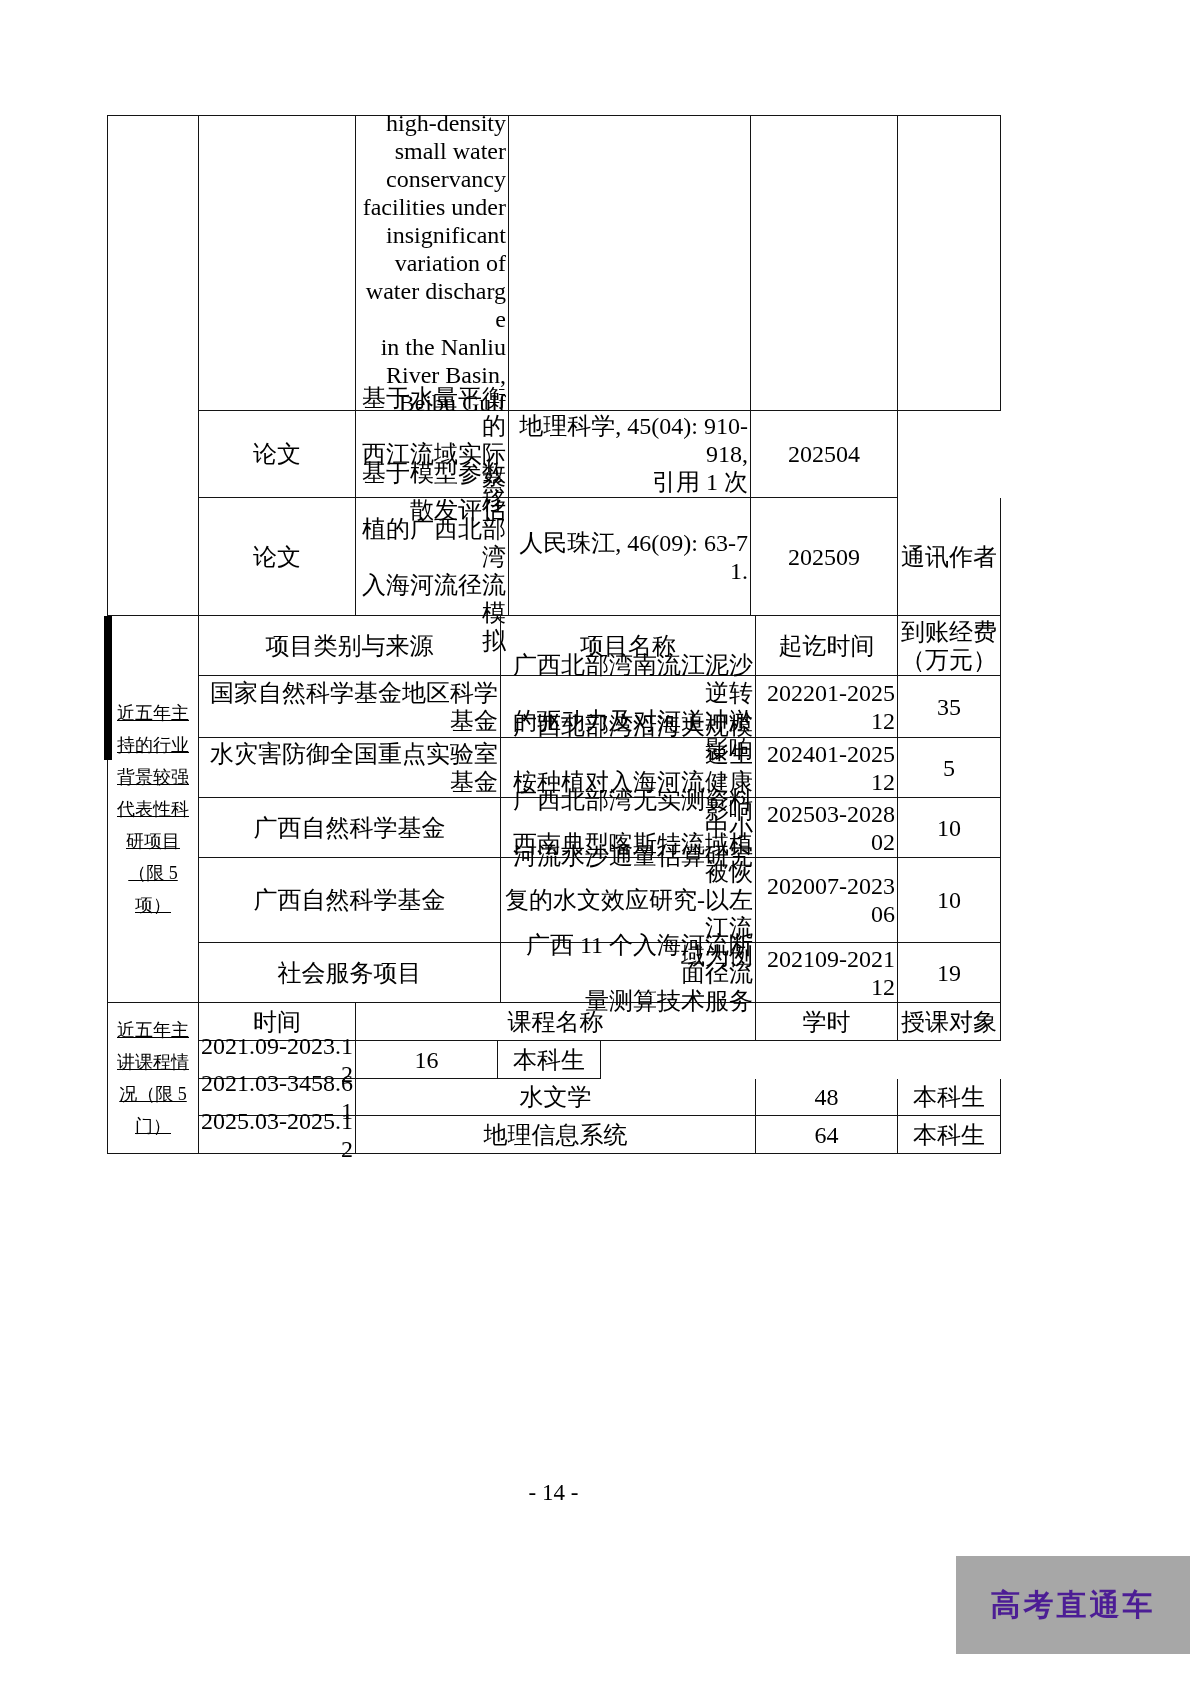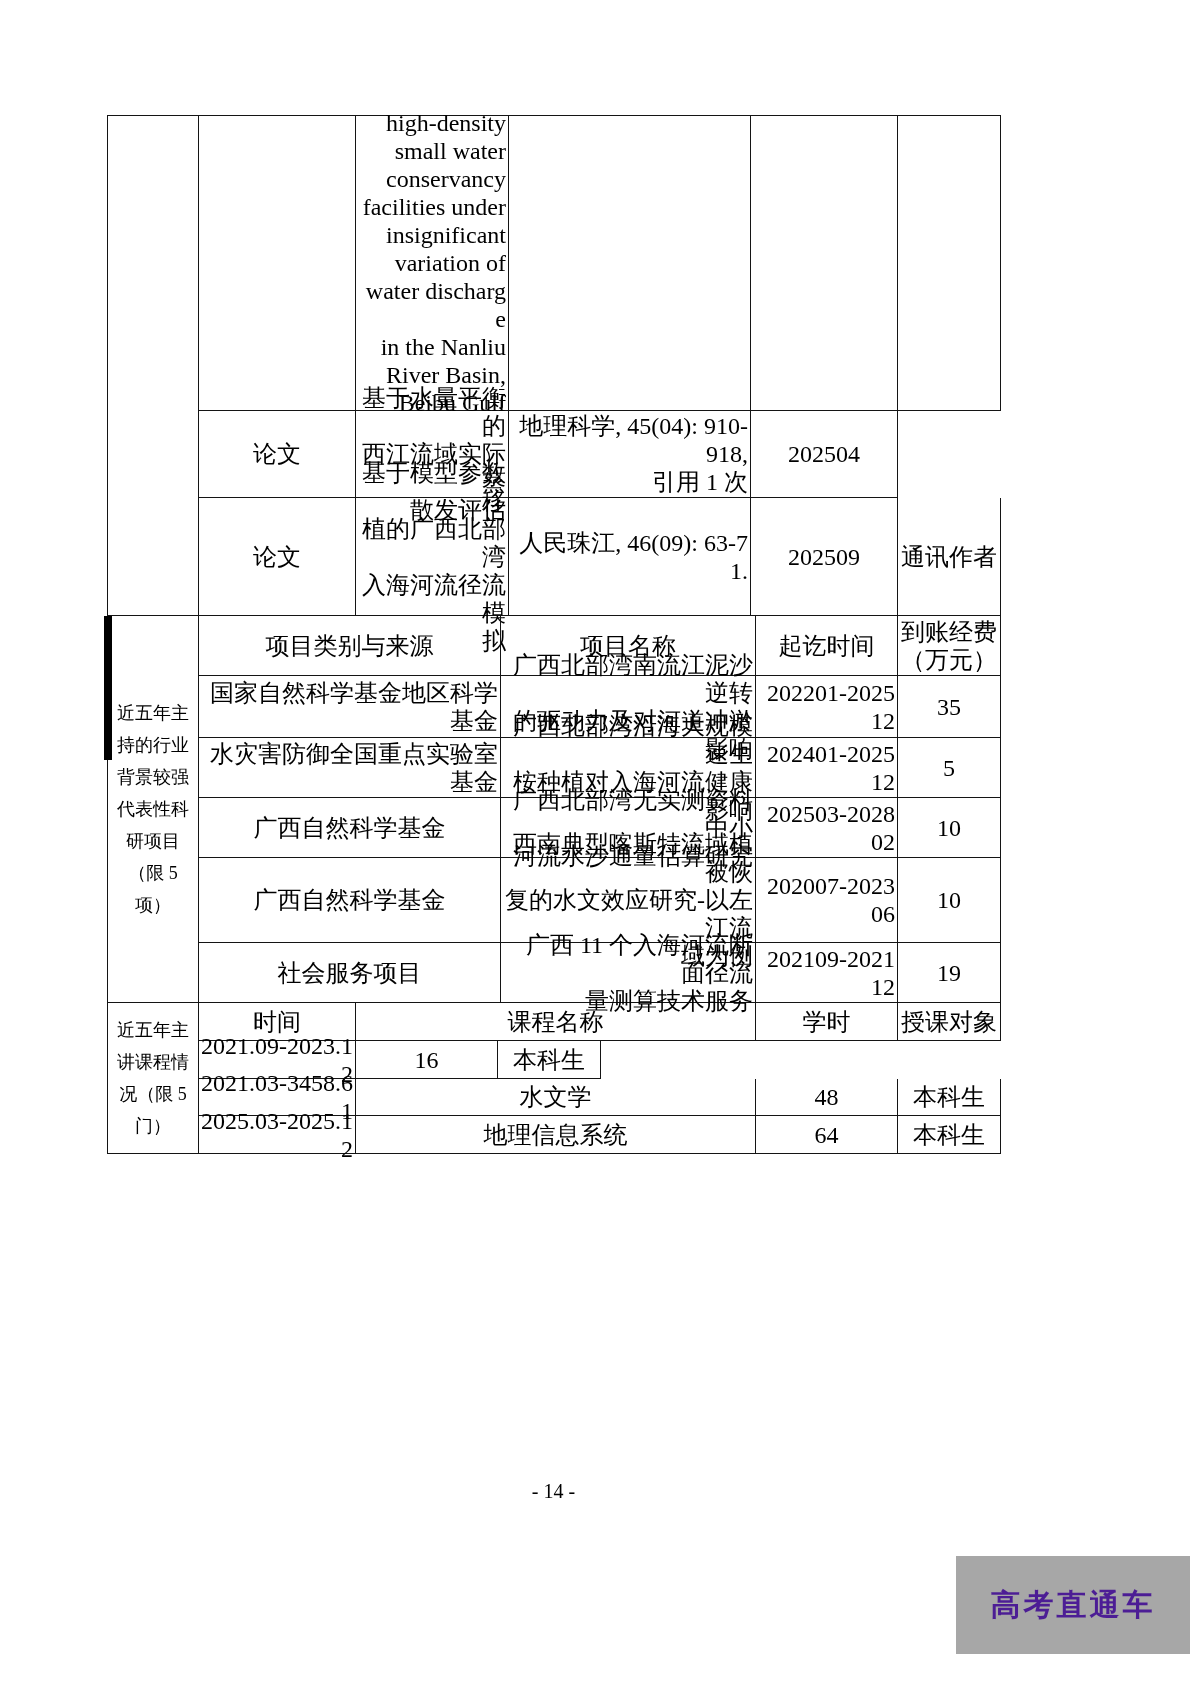--- a/index.html
+++ b/index.html
@@ -15,21 +15,21 @@
     position:absolute; left:107px; top:115px; width:893px;
     border-top:1px solid #141414;
     border-left:1px solid #141414;
   }
   .section { display:flex; }
   .label-cell {
     box-sizing:border-box; width:91px;
     border-right:1px solid #141414; border-bottom:1px solid #141414;
     display:flex; align-items:center; justify-content:center;
     text-align:center; white-space:pre-line; word-break:break-all;
-    font-size:18px; line-height:32px; padding:0 1px;
+    font-size:18px; line-height:32px; padding:0 1px;text-decoration:underline;
   }
   .section-body { width:802px; }
   .row { display:flex; }
   .cell {
     box-sizing:border-box;
     border-right:1px solid #141414; border-bottom:1px solid #141414;
     display:flex; align-items:center; justify-content:center;
     text-align:right; white-space:pre-line; word-break:break-all;
     padding:0 2px; font-size:24px; line-height:28px;
   }
@@ -42,21 +42,21 @@
   
   .h295{height:295px}.h87{height:87px}.h118{height:118px}
   .h60{height:60px}.h62{height:62px}.h85{height:85px}
   .h38{height:38px}.h37{height:37px}
   .thick-bar {
     position:absolute; left:-4px; top:500px; width:8px; height:144px;
     background:#000000;
   }
   .page-number {
     position:absolute; left:107px; top:1480px; width:893px;
-    text-align:center; font-size:20px; color:#000000;
+    text-align:center; font-size:23px; color:#000000;
   }
   .watermark {
     position:absolute; right:0; top:1556px; width:234px; height:98px;
     background:#a7a7a7; color:#4c1d95;
     font-family:"Liberation Sans","DejaVu Sans",sans-serif;
     font-weight:bold; font-size:30px; letter-spacing:3px;
     display:flex; align-items:center; justify-content:center;
   }
 </style>
 </head>

